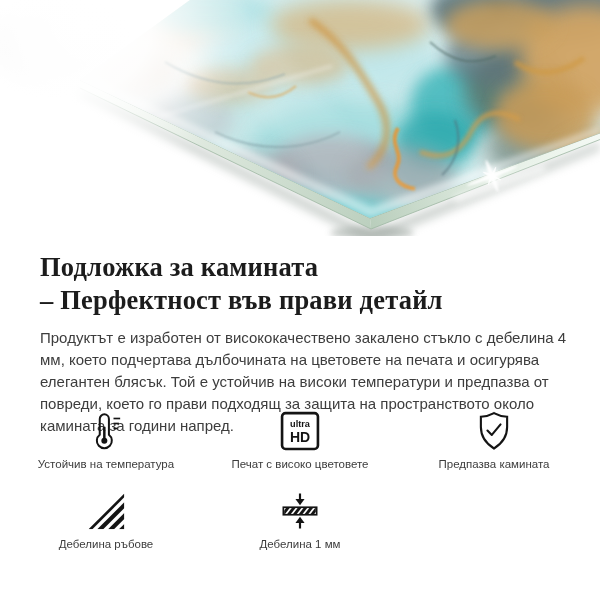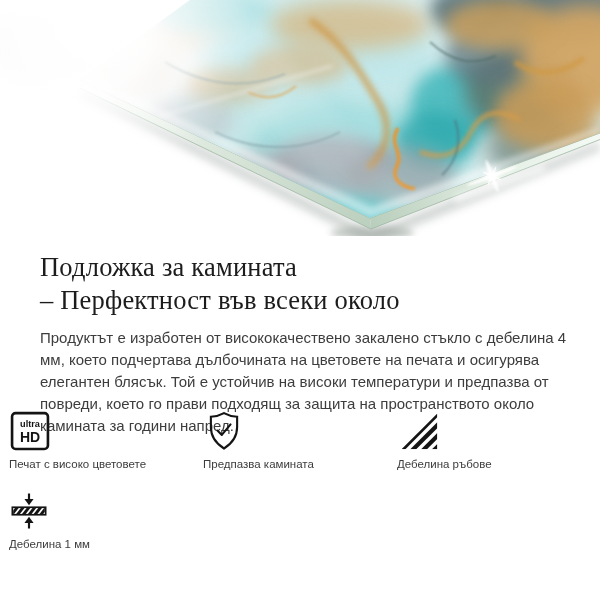--- a/index.html
+++ b/index.html
@@ -2,26 +2,26 @@
 <html><head>
 <meta charset="utf-8">
 <style>
   html,body{margin:0;padding:0;background:#ffffff;}
   body{width:600px;height:600px;font-family:"Liberation Sans",sans-serif;-webkit-font-smoothing:antialiased;}
   .page{position:relative;width:600px;height:600px;background:#ffffff;overflow:hidden;}
   .hero{position:absolute;top:0;left:0;width:600px;height:236px;}
   .hero svg{display:block;}
   .title{position:absolute;top:233px;left:40px;width:520px;
          font-family:"Liberation Serif",serif;font-size:26.5px;line-height:33px;
-         color:#1c1c1c;font-weight:400;letter-spacing:0.2px;}
+         color:#1c1c1c;font-weight:700;letter-spacing:0.2px;}
   .desc{position:absolute;top:312px;left:40px;width:530px;
         font-size:15px;line-height:22px;color:#3d3d3d;}
   .features{position:absolute;top:408px;left:9px;width:582px;
             display:grid;grid-template-columns:repeat(3,1fr);row-gap:18px;}
-  .feature{display:flex;flex-direction:column;align-items:flex-start;}
+  .feature{display:flex;flex-direction:column;align-items:center;}
   .icon-box{height:46px;display:flex;align-items:center;justify-content:center;}
   .feature-label{margin-top:4px;font-size:11.5px;color:#3c3c3c;text-align:center;}
   .ic{stroke:#141414;fill:none;stroke-width:2.4;}
   .ic-fill{fill:#141414;stroke:none;}
 </style>
 </head>
 <body>
 
 <div class="page">
 
@@ -146,27 +146,40 @@
         <ellipse cx="492" cy="176" rx="2" ry="17" fill="#ffffff" filter="url(#b1)"></ellipse>
         <ellipse cx="492" cy="176" rx="10" ry="1.2" fill="#ffffff" opacity="0.8" transform="rotate(45 492 176)"></ellipse>
         <ellipse cx="492" cy="176" rx="10" ry="1.2" fill="#ffffff" opacity="0.8" transform="rotate(-45 492 176)"></ellipse>
         <circle cx="492" cy="176" r="2.4" fill="#ffffff"></circle>
       </g>
     </svg>
   </div>
 
   <h1 class="title">
     <span style="display:block">Подложка за камината</span>
-    <span style="display:block">– Перфектност във всеки около</span>
+    <span style="display:block">– Перфектност във прави детайл</span>
   </h1>
 
   <p class="desc">Продуктът е изработен от висококачествено закалено стъкло с дебелина 4 мм, което подчертава дълбочината на цветовете на печата и осигурява елегантен блясък. Той е устойчив на високи температури и предпазва от повреди, което го прави подходящ за защита на пространството около камината за години напред.</p>
 
   <div class="features">
 
+    <div class="feature">
+      <div class="icon-box">
+        <svg width="40" height="46" viewBox="0 0 48 48">
+          <path class="ic" d="M16.5,9.5 a5.5,5.5 0 0 1 11,0 V28.5 a9,9 0 1 1 -11,0 Z"></path>
+          <line x1="22" y1="20" x2="22" y2="33" stroke="#141414" stroke-width="3" stroke-linecap="round"></line>
+          <circle class="ic-fill" cx="22" cy="35.6" r="3.6"></circle>
+          <line x1="33" y1="9" x2="41" y2="9" stroke="#141414" stroke-width="2"></line>
+          <line x1="33" y1="15" x2="39.5" y2="15" stroke="#141414" stroke-width="2"></line>
+          <line x1="33" y1="21" x2="37.5" y2="21" stroke="#141414" stroke-width="2"></line>
+        </svg>
+      </div>
+      <div class="feature-label">Устойчив на температура</div>
+    </div>
 
     <div class="feature">
       <div class="icon-box">
         <svg width="42" height="42" viewBox="0 0 48 48">
           <rect x="3.5" y="3.5" width="41" height="41" rx="4" fill="none" stroke="#141414" stroke-width="3"></rect>
           <text x="24" y="19" text-anchor="middle" font-family="Liberation Sans, sans-serif" font-size="10.5" font-weight="700" fill="#141414">ultra</text>
           <text x="24" y="36" text-anchor="middle" font-family="Liberation Sans, sans-serif" font-size="16" font-weight="700" fill="#141414">HD</text>
         </svg>
       </div>
       <div class="feature-label">Печат с високо цветовете</div>

